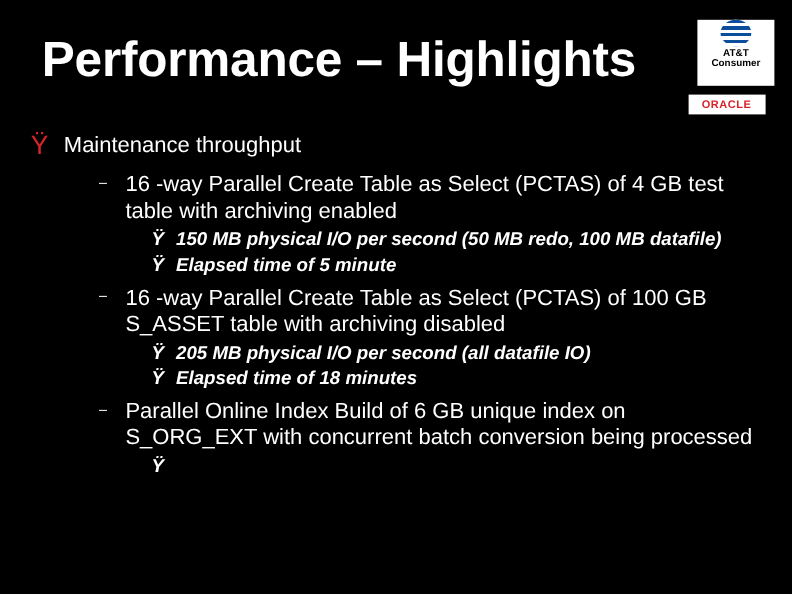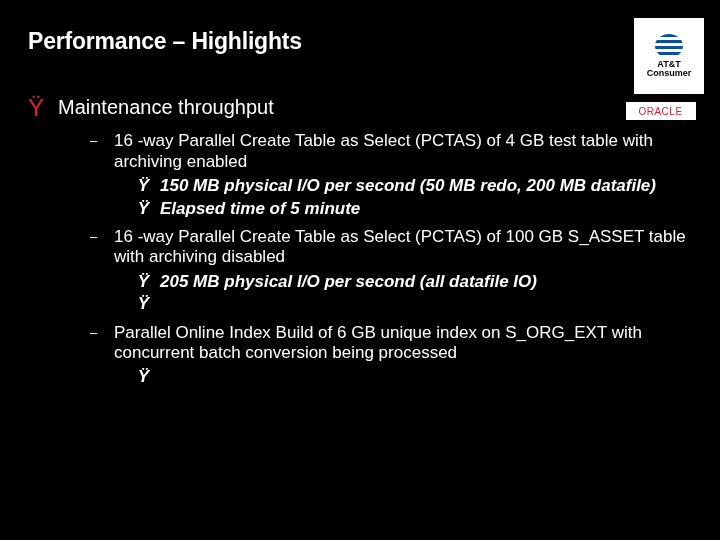--- a/index.html
+++ b/index.html
@@ -1,30 +1,30 @@
 <!DOCTYPE html>
 <html><head>
 <meta charset="utf-8">
 <style>
   * { margin: 0; padding: 0; box-sizing: border-box; }
   html, body { width: 720px; height: 540px; background: #000; color: #fff; font-family: Arial, Helvetica, sans-serif; overflow: hidden; }
   .slide { position: relative; width: 720px; height: 540px; padding: 18px 28px 20px 28px; }
   .logos { position: absolute; top: 18px; right: 16px; display: flex; flex-direction: column; align-items: center; gap: 8px; }
-  .logo-att { width: 70px; height: 76px; background: #fff; display: flex; flex-direction: column; align-items: center; justify-content: center; gap: 2px; margin-left: 17px; }
+  .logo-att { width: 70px; height: 60px; background: #fff; display: flex; flex-direction: column; align-items: center; gap: 2px; margin-left: 17px; }
   .att-globe { width: 28px; height: 24px; border-radius: 50%; background: repeating-linear-gradient(180deg,#0b4f9c 0 3px,#fff 3px 6px); }
   .att-label { font-size: 9px; font-weight: bold; color: #000; text-align: center; line-height: 1; }
   .logo-oracle { width: 70px; height: 18px; background: #fff; display: flex; align-items: center; justify-content: center; }
-  .oracle-text { font-size: 10px; font-weight: normal; letter-spacing: 0.5px; color: #d8232a; }
-  .title { font-size: 23px; font-weight: bold; color: #fff; margin-top: 10px; margin-bottom: 40px; letter-spacing: -0.2px; }
+  .oracle-text { font-size: 10px; font-weight: bold; letter-spacing: 0.5px; color: #d8232a; }
+  .title { font-size: 45px; font-weight: bold; color: #fff; margin-top: 10px; margin-bottom: 40px; letter-spacing: -0.2px; margin-left: 10px; }
   .l1 { display: flex; gap: 10px; align-items: flex-start; margin-bottom: 10px; }
   .l1 .bullet { color: #d8232a; font-size: 24px; line-height: 1.1; width: 20px; flex: 0 0 20px; }
   .l1 .text { font-size: 20px; line-height: 1.2; }
   .l2 { display: flex; gap: 10px; align-items: flex-start; margin-left: 62px; margin-bottom: 4px; }
   .l2 .bullet { font-size: 13px; line-height: 1.5; width: 14px; flex: 0 0 14px; }
-  .l2 .text { font-size: 17px; line-height: 1.2; }
+  .l2 .text { font-size: 20px; line-height: 1.2; }
   .l3 { display: flex; gap: 8px; align-items: flex-start; margin-left: 110px; margin-bottom: 2px; }
   .l3 .bullet { font-size: 17px; font-style: italic; font-weight: bold; line-height: 1.2; width: 14px; flex: 0 0 14px; }
   .l3 .text { font-size: 17px; font-style: italic; font-weight: bold; line-height: 1.2; }
   .gap { height: 6px; }
 </style>
 </head>
 <body>
 
 <div class="slide">
 
@@ -44,39 +44,40 @@
     <span class="bullet">Ÿ</span>
     <span class="text">Maintenance throughput</span>
   </div>
 
   <div class="l2">
     <span class="bullet">–</span>
     <span class="text">16 -way Parallel Create Table as Select (PCTAS) of 4 GB test table with archiving enabled</span>
   </div>
   <div class="l3">
     <span class="bullet">Ÿ</span>
-    <span class="text">150 MB physical I/O per second (50 MB redo, 200 MB datafile)</span>
+    <span class="text">150 MB physical I/O per second (50 MB redo, 100 MB datafile)</span>
   </div>
   <div class="l3">
     <span class="bullet">Ÿ</span>
     <span class="text">Elapsed time of 5 minute</span>
   </div>
 
   <div class="gap"></div>
 
   <div class="l2">
     <span class="bullet">–</span>
     <span class="text">16 -way Parallel Create Table as Select (PCTAS) of 100 GB S_ASSET table with archiving disabled</span>
   </div>
   <div class="l3">
     <span class="bullet">Ÿ</span>
     <span class="text">205 MB physical I/O per second (all datafile IO)</span>
   </div>
   <div class="l3">
     <span class="bullet">Ÿ</span>
+    <span class="text">Elapsed time of 18 minutes</span>
   </div>
 
   <div class="gap"></div>
 
   <div class="l2">
     <span class="bullet">–</span>
     <span class="text">Parallel Online Index Build of 6 GB unique index on S_ORG_EXT with concurrent batch conversion being processed</span>
   </div>
   <div class="l3">
     <span class="bullet">Ÿ</span>

